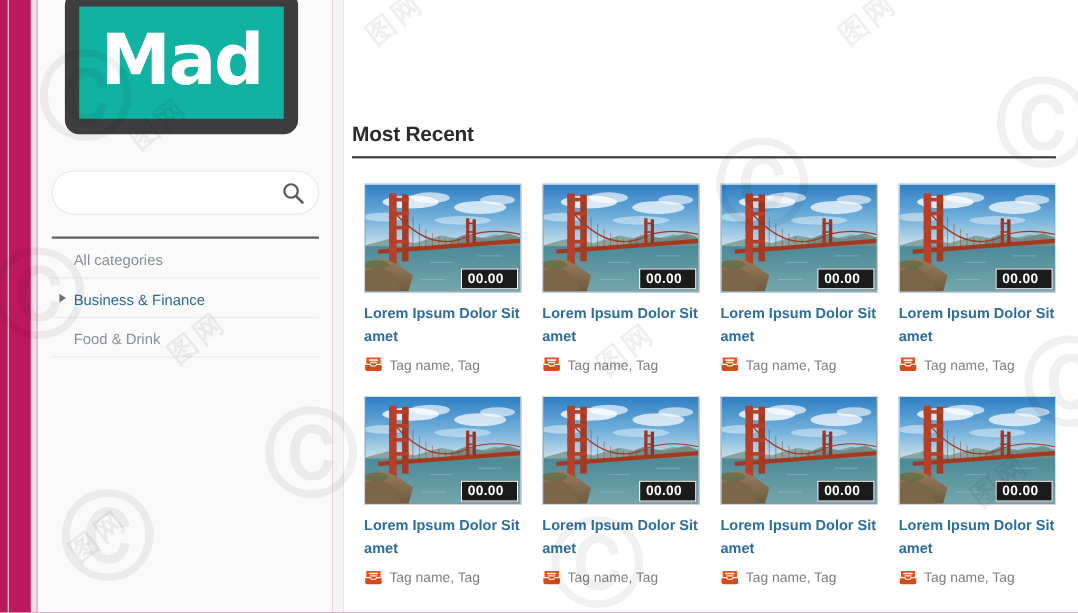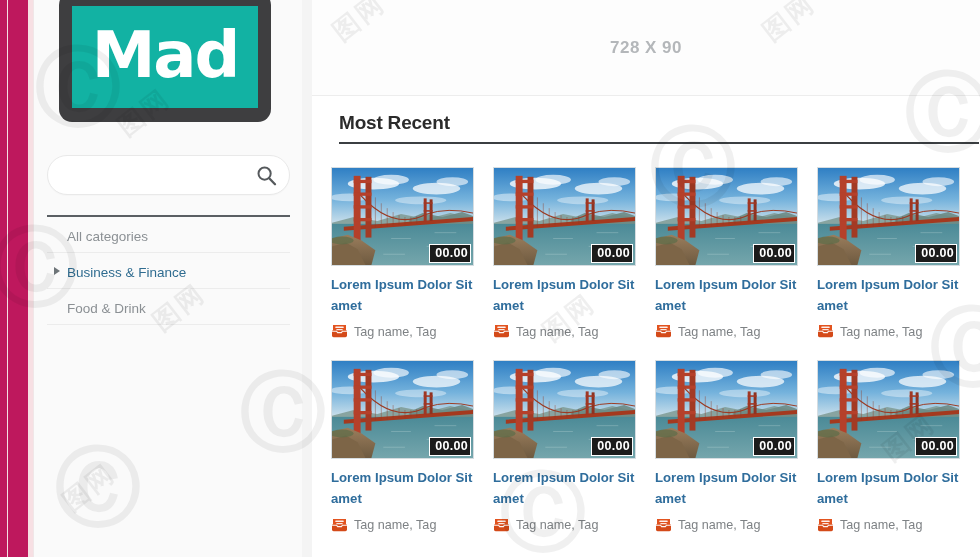--- a/index.html
+++ b/index.html
@@ -171,21 +171,21 @@
   .ad-banner-label {
     color: #b4b7ba;
     font-size: 17px;
     font-weight: bold;
     letter-spacing: 0.5px;
     font-family: "Liberation Sans", sans-serif;
   }
 
   .section-head {
     position: absolute;
-    left: 27px; top: 112px;
+    left: 8px; top: 112px;
     width: 640px;
   }
   .section-title {
     font-size: 19px;
     font-weight: bold;
     color: #2b2b2b;
     letter-spacing: -0.2px;
     padding-bottom: 8px;
   }
   .section-rule {
@@ -219,21 +219,21 @@
   }
   .thumb svg { display: block; width: 100%; height: 100%; }
   .duration {
     position: absolute;
     right: 2px; bottom: 2px;
     background: #1b1b1b;
     color: #ffffff;
     font-size: 12.5px;
     font-weight: bold;
     font-family: "Liberation Sans", sans-serif;
-    padding: 2px 2px 3px 5px;
+    padding: 2px 12px 3px 5px;
     border: 1px solid #ffffff;
     letter-spacing: 0.3px;
     line-height: 1;
   }
   .card-title {
     margin-top: 8px;
     width: 150px;
     font-size: 13.2px;
     font-weight: bold;
     color: #2f6d9c;
@@ -313,23 +313,20 @@
         <li class="cat-item"><span>All categories</span></li>
         <li class="cat-item active"><span class="caret"></span><span>Business &amp; Finance</span></li>
         <li class="cat-item"><span>Food &amp; Drink</span></li>
       </ul>
   </div>
 
   <div class="seam"></div>
 
   <div class="content">
 
-    <div class="ad-banner">
-      <span class="ad-banner-label">728 X 90</span>
-    </div>
 
     <div class="section-head">
       <div class="section-title">Most Recent</div>
       <div class="section-rule"></div>
     </div>
 
     <div class="grid" id="card-grid">
         <div class="grid-row">
           <div class="card">
             <div class="thumb">

